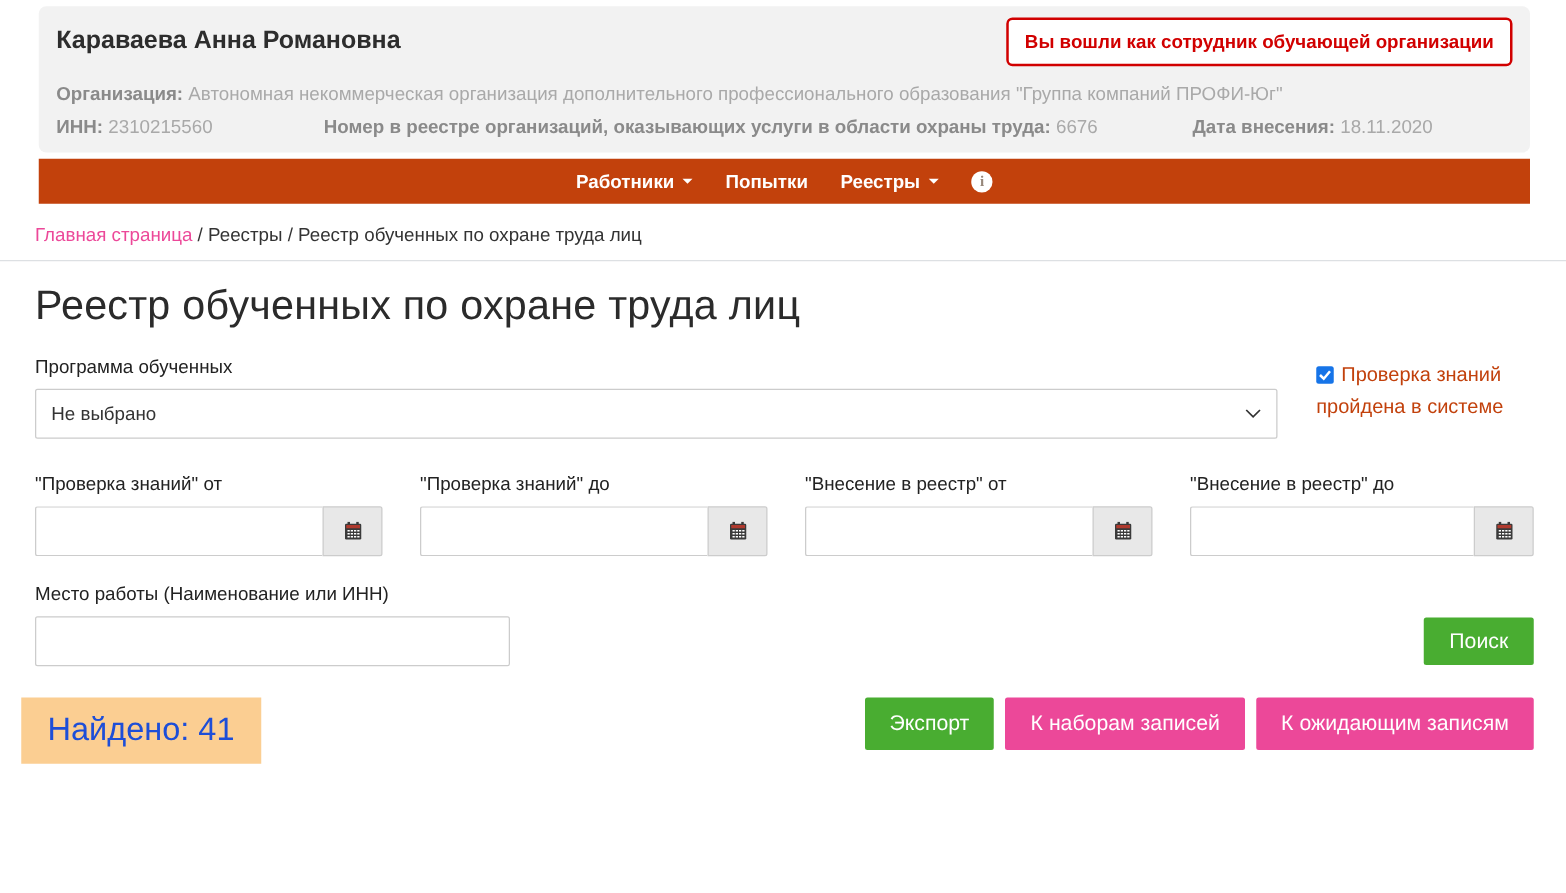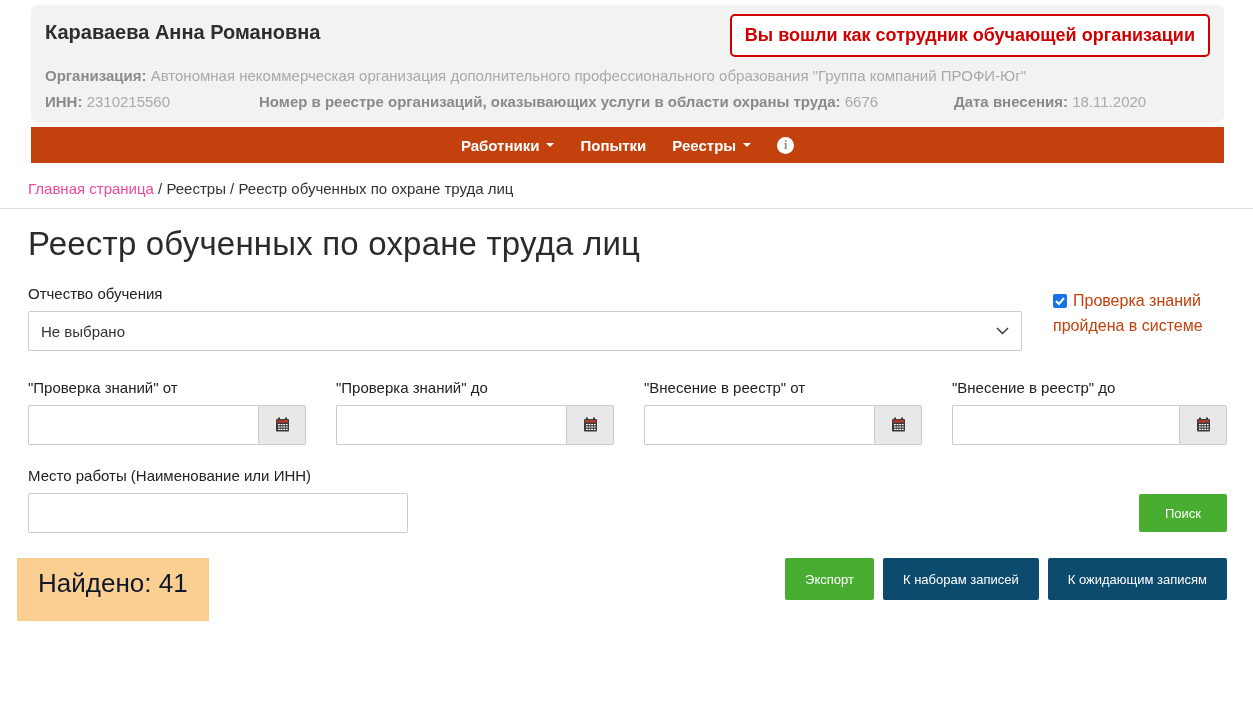--- a/index.html
+++ b/index.html
@@ -20,21 +20,21 @@
     border-radius: 6px;
   }
   .user-name {
     position: absolute; left: 14px; top: 16px;
     font-size: 20px; font-weight: bold; color: #2d2d2d;
   }
   .login-badge {
     position: absolute; right: 14px; top: 9px;
     border: 2px solid #d10000; border-radius: 5px;
     background: #fff; color: #d10000;
-    font-size: 18px; font-weight: bold;
+    font-size: 15px; font-weight: bold;
     padding: 9px 13px;
   }
   .info-line { position: absolute; left: 14px; font-size: 15px; white-space: nowrap; }
   .info-line.org { top: 62px; }
   .info-line.second { top: 88px; width: 1160px; }
   .info-label { color: #8a8a8a; font-weight: bold; }
   .info-value { color: #a9a9a9; }
   .pos-number { position: absolute; left: 214px; top: 0; }
   .pos-date { position: absolute; left: 909px; top: 0; }
 
@@ -114,33 +114,33 @@
   .dategroup { display: flex; }
   .dategroup .tb { flex: 1; border-right: none; border-radius: 2px 0 0 2px; }
   .addon {
     width: 48px; background: #e8e8e8; border: 1px solid #ccc;
     border-radius: 0 2px 2px 0;
     display: flex; align-items: center; justify-content: center; cursor: pointer;
   }
 
   .btn {
     border: none; border-radius: 2px; color: #fff;
-    font-size: 13px; font-family: "Liberation Sans", sans-serif; cursor: pointer;
+    font-size: 17px; font-family: "Liberation Sans", sans-serif; cursor: pointer;
   }
   .btn-green { background: #49ad31; }
-  .btn-brown { background: #0c4a6e; }
+  .btn-brown { background: #ec4899; }
   .search-btn { width: 88px; height: 38px; margin-bottom: 1px; }
 
   
   .bottom-row { margin-top: 25px; display: flex; align-items: flex-start; }
   .found-badge {
     margin-left: -11px;
     background: #fbce92;
-    color: #0f172a; font-size: 26px; font-weight: 300;
-    padding: 10px 21px 22px;
+    color: #1d4ed8; font-size: 26px; font-weight: 300;
+    padding: 10px 21px 12px;
   }
   .bottom-buttons { margin-left: auto; display: flex; gap: 9px; padding-left: 12px; }
   .bottom-buttons .btn { height: 42px; padding: 0 20px; }
 </style>
 </head>
 <body>
 
 <div class="header-panel">
   <div class="user-name">Караваева Анна Романовна</div>
   <div class="login-badge">Вы вошли как сотрудник обучающей организации</div>
@@ -183,21 +183,21 @@
   <a>Главная страница</a><span> / Реестры / Реестр обученных по охране труда лиц</span>
 </div>
 <div class="divider"></div>
 
 <div class="main">
   <h1 class="page-title">Реестр обученных по охране труда лиц</h1>
 
 
   <div class="row row2">
     <div class="field w994">
-      <label>Отчество обучения</label>
+      <label>Программа обученных</label>
       <div class="select-box">
         <span>Не выбрано</span>
         <span class="chev">
           <svg width="13" height="8" viewBox="0 0 13 8">
               <polyline points="1,1 6.5,6.5 12,1" fill="none" stroke="#333" stroke-width="1.4"></polyline>
             </svg>
         </span>
       </div>
     </div>
     <div class="field w174">

